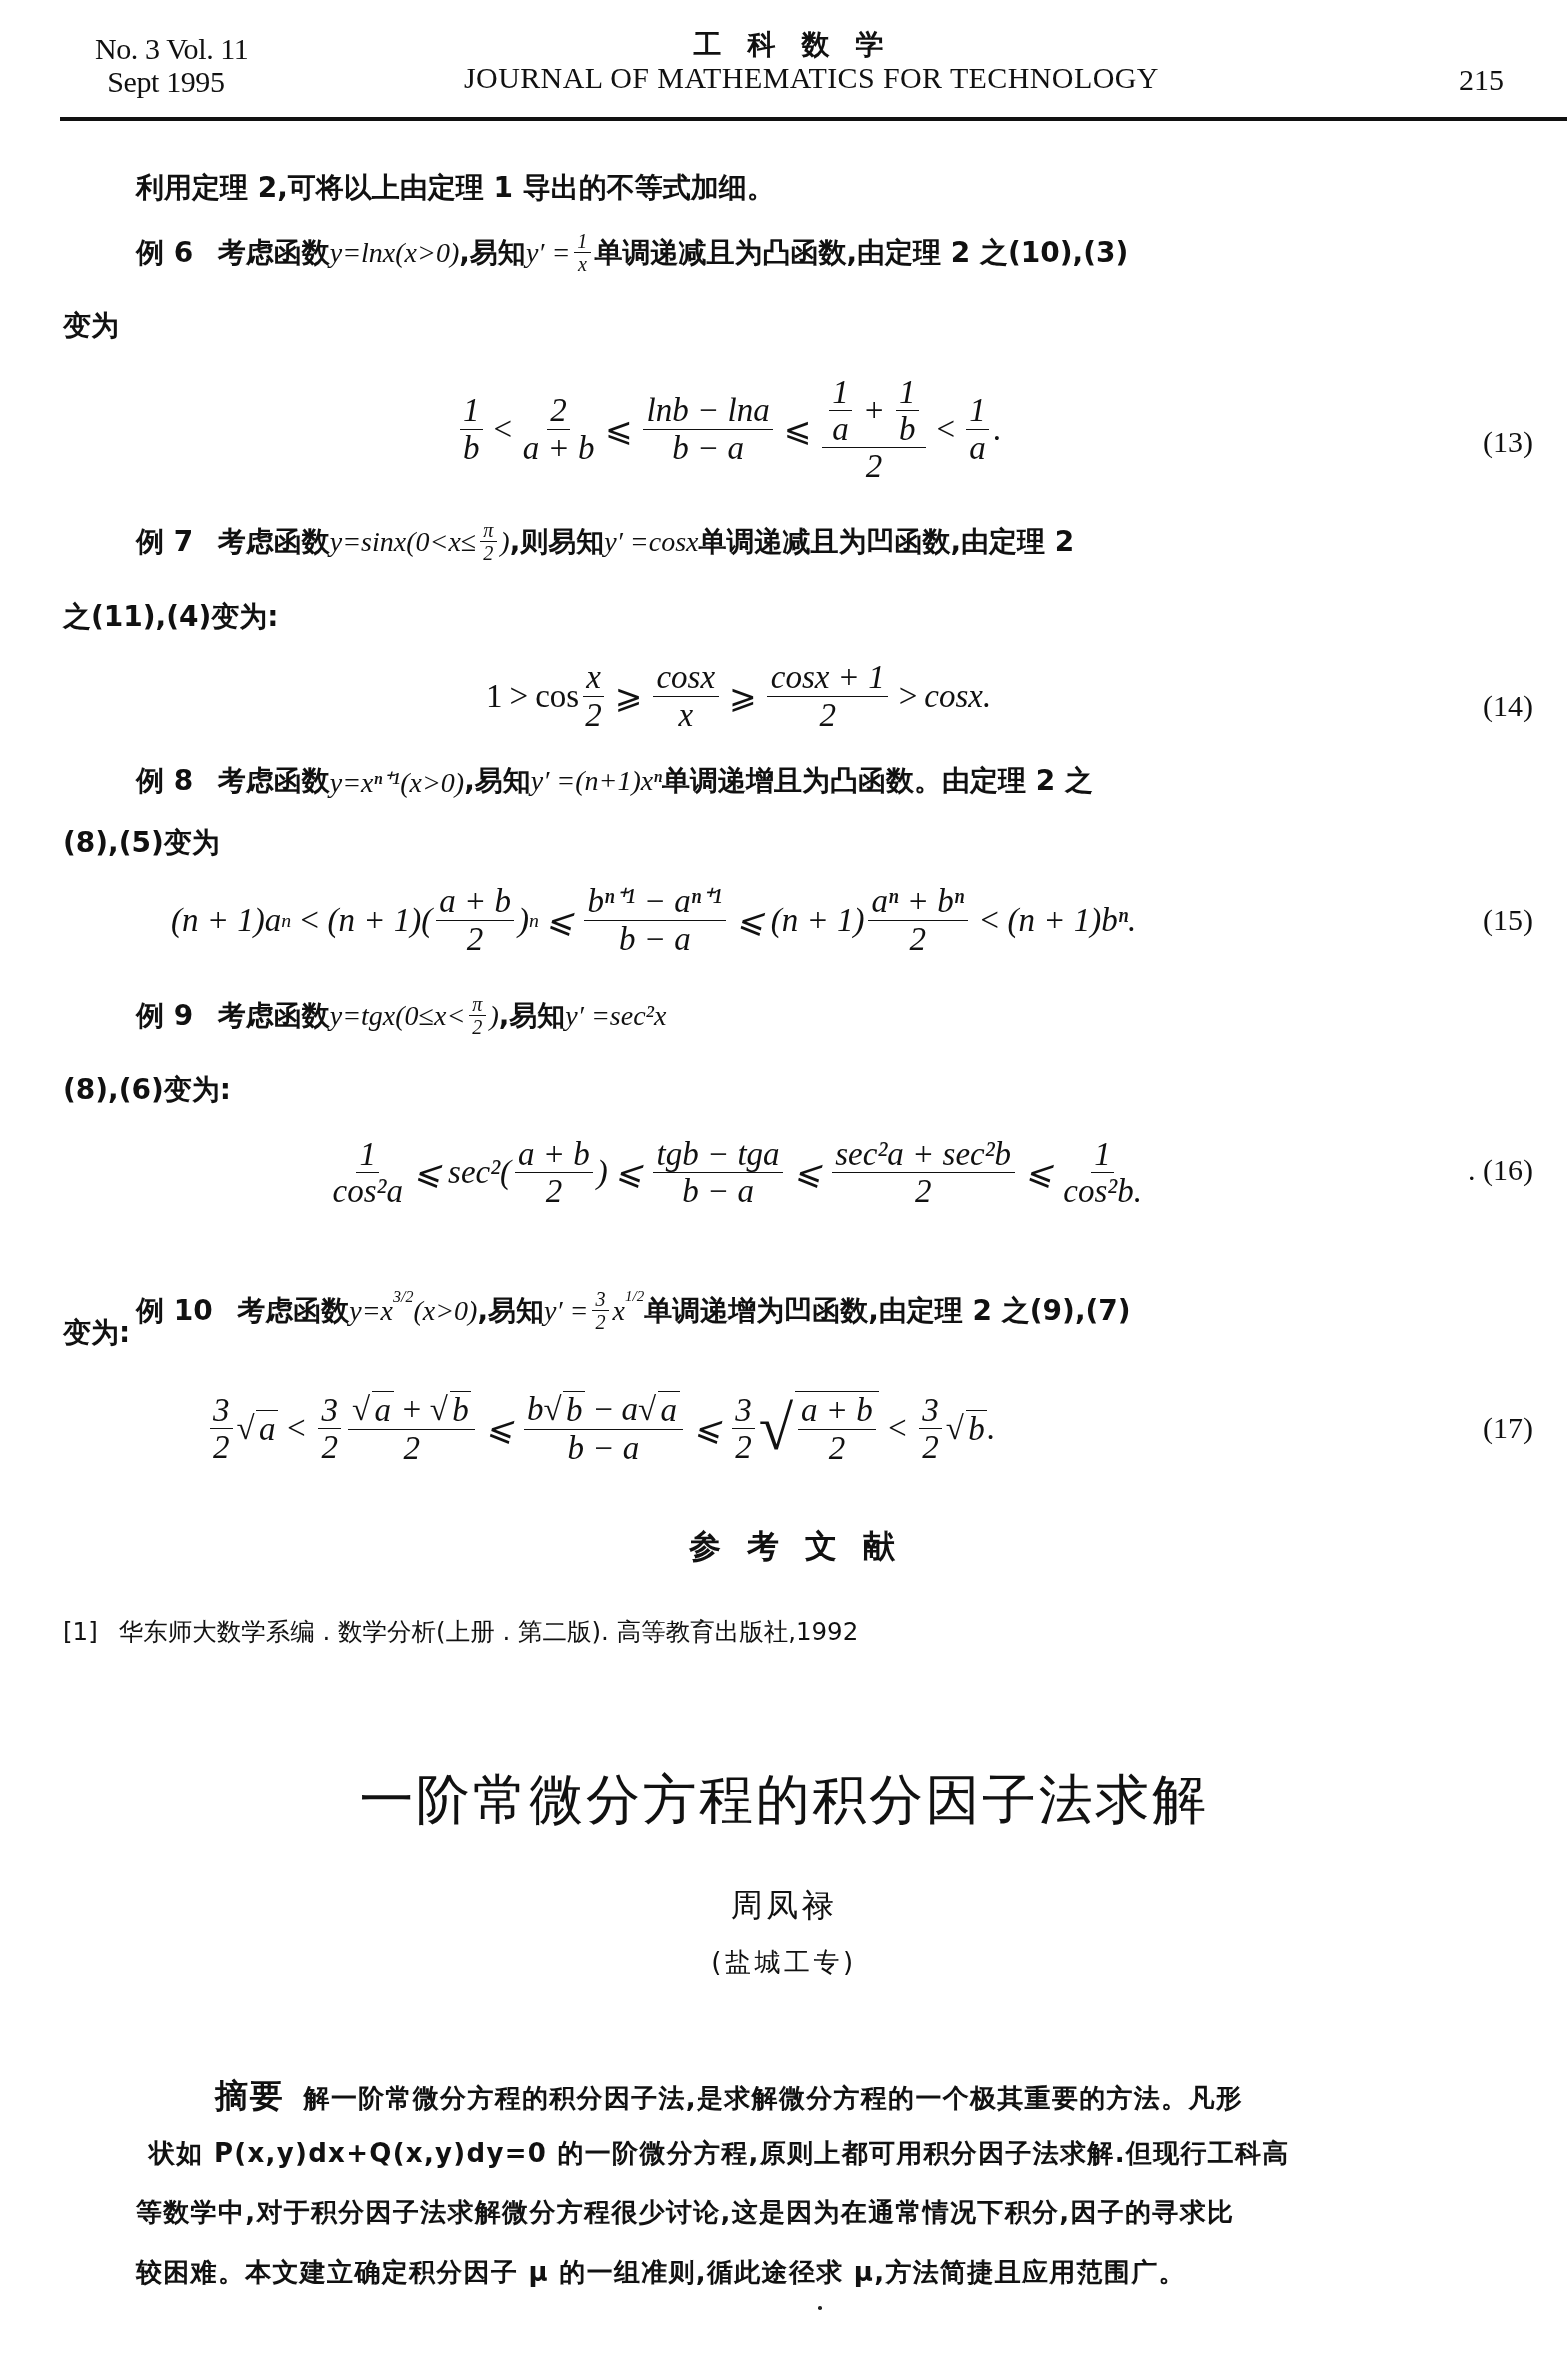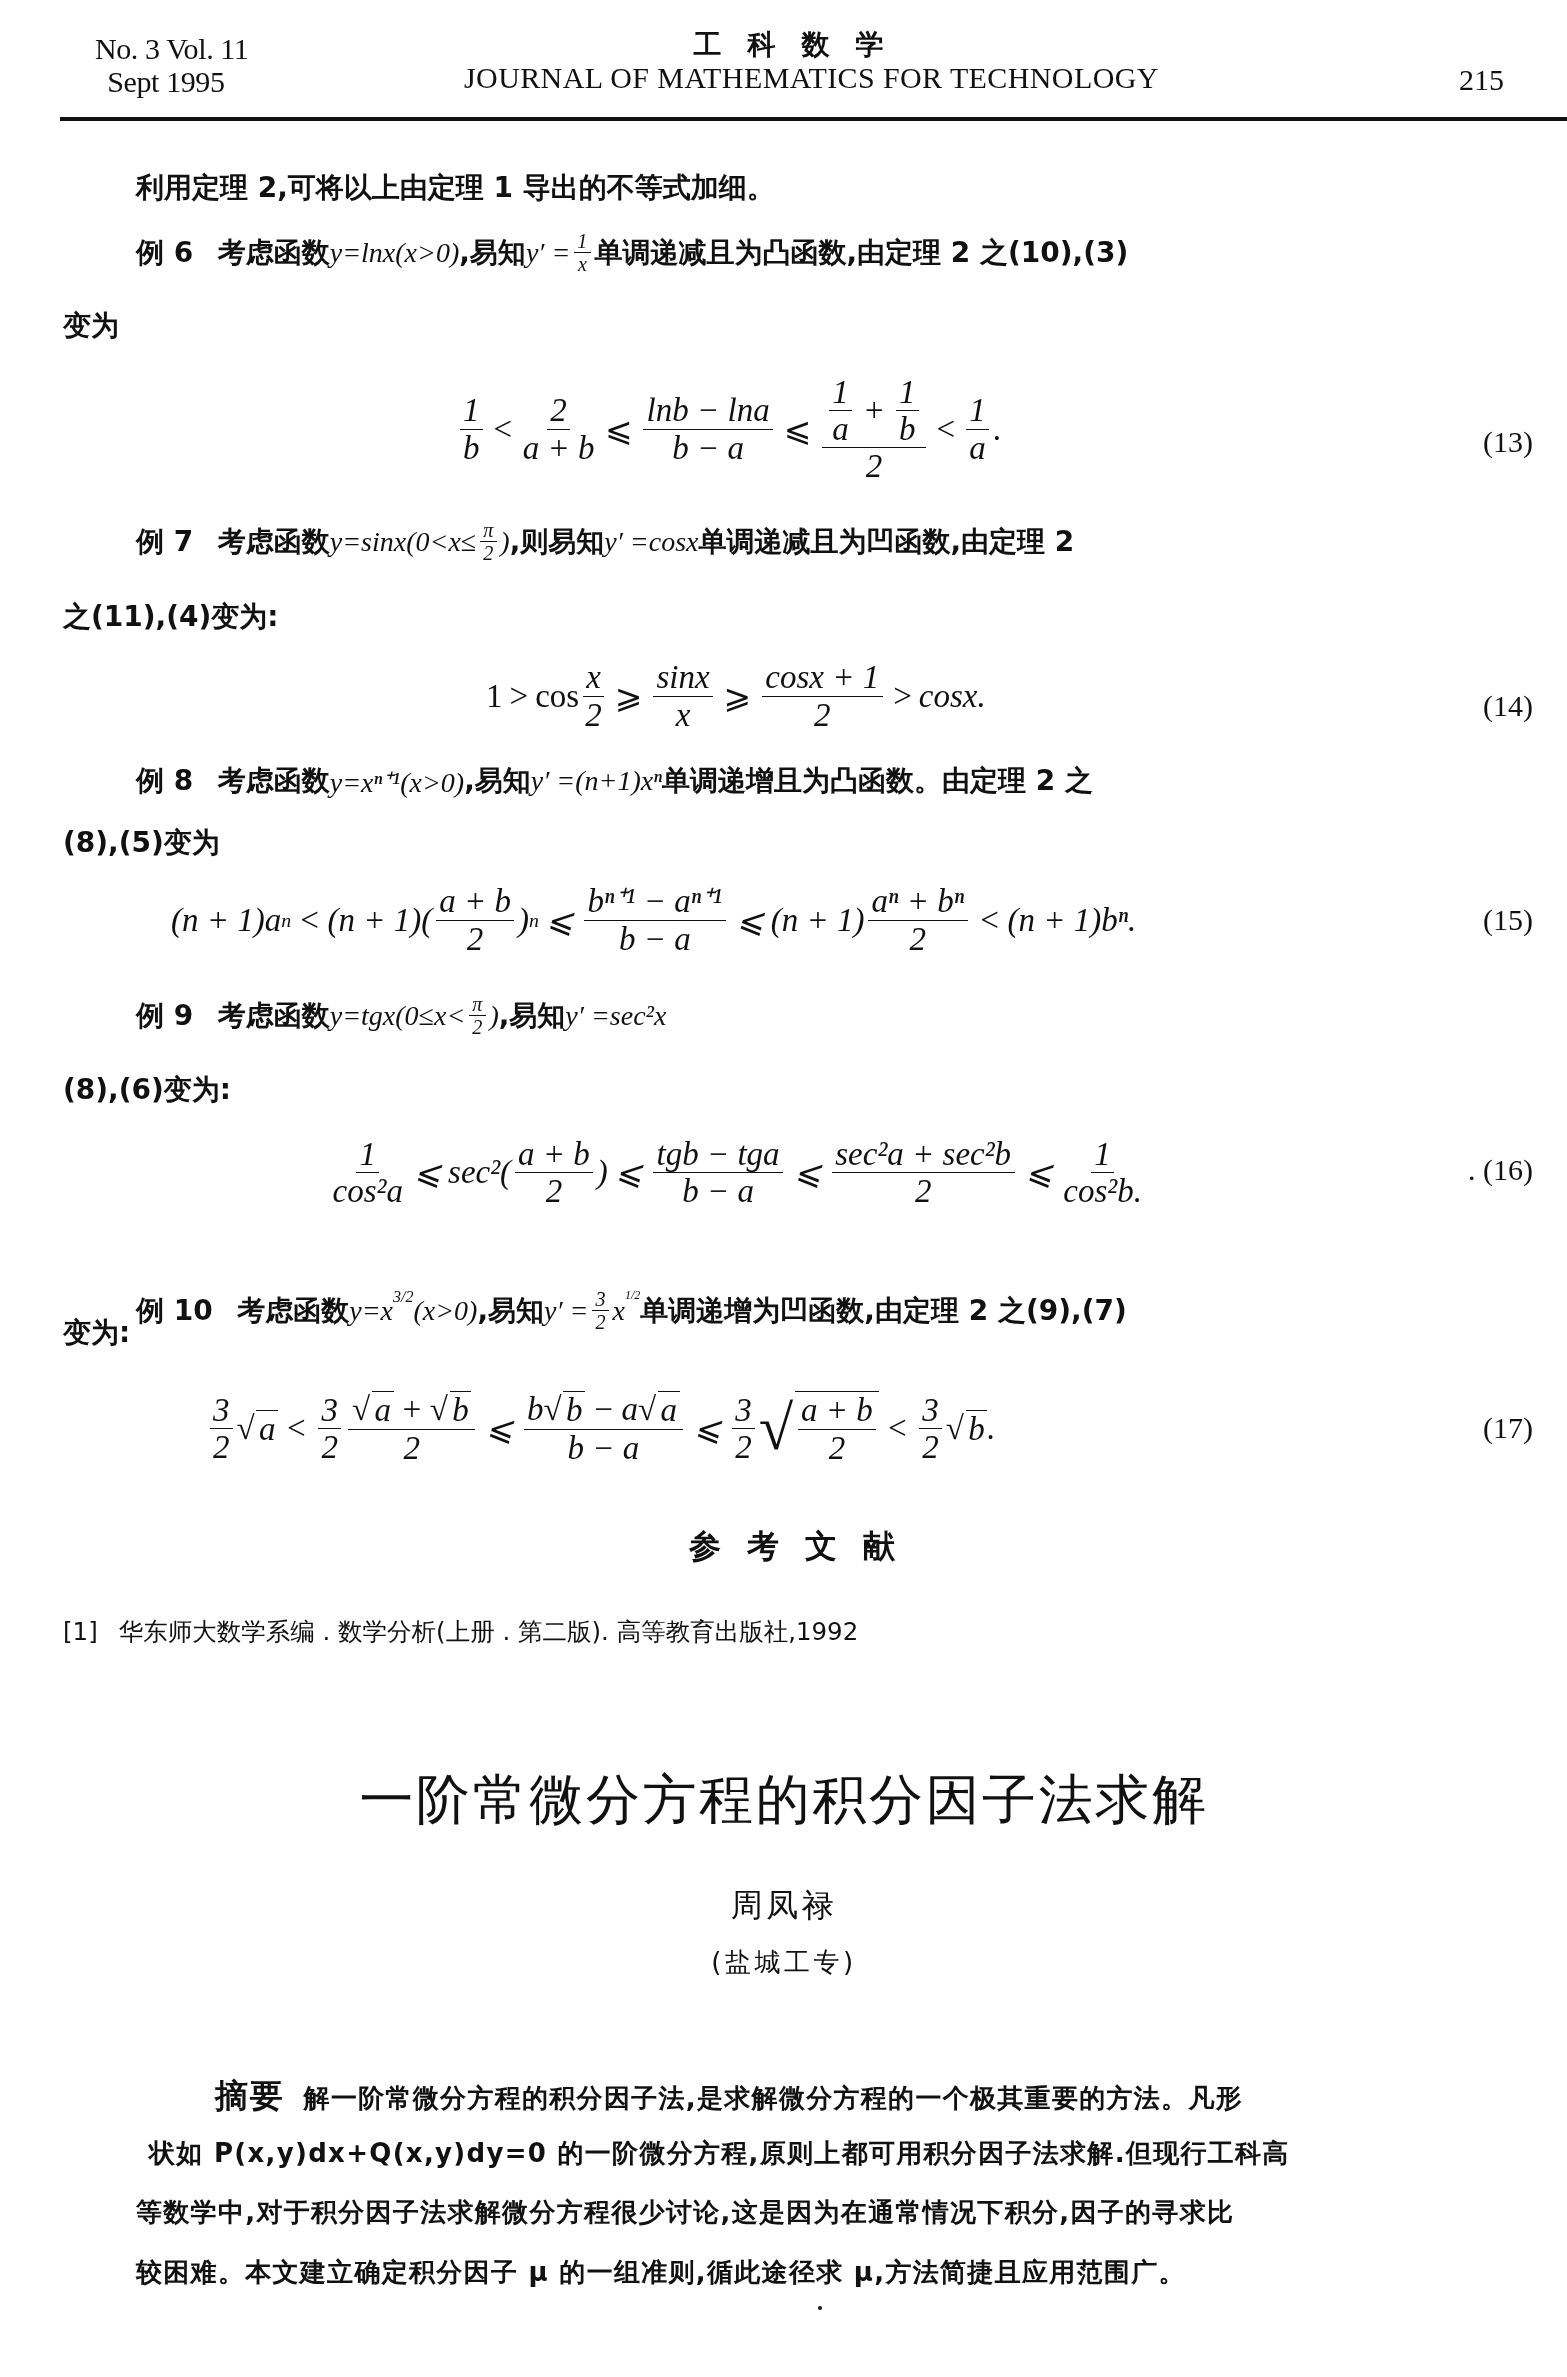--- a/index.html
+++ b/index.html
@@ -128,21 +128,21 @@
   <div class="body" style="left:486px; top:0; height:96px;">
     <span>1</span>
     <span class="op">&gt;</span>
     <span>cos</span>
     <span class="frac mi">
         <span>x</span>
         <span>2</span>
       </span>
     <span class="op">⩾</span>
     <span class="frac mi">
-        <span>sinx</span>
+        <span>cosx</span>
         <span>x</span>
       </span>
     <span class="op">⩾</span>
     <span class="frac mi">
         <span>cosx + 1</span>
         <span>2</span>
       </span>
     <span class="op">&gt;</span>
     <span class="mi">cosx.</span>
   </div>
@@ -241,21 +241,21 @@
   <span class="mi">y=x</span>
   <sup class="mi s" style="font-size:16px; align-self:flex-start;">3/2</sup>
   <span class="mi">(x&gt;0)</span>
   <span>,易知 </span>
   <span class="mi">y′ =</span>
   <span class="frac sm mi">
       <span>3</span>
       <span>2</span>
     </span>
   <span class="mi">x</span>
-  <sup class="mi s" style="font-size:12px; align-self:flex-start;">1/2</sup>
+  <sup class="mi s" style="font-size:15px; align-self:flex-start;">1/2</sup>
   <span>单调递增为凹函数,由定理 2 之(9),(7)</span>
 </div>
 <div class="abs p" style="left:63px; top:1314px;">变为:</div>
 
 <div class="abs eq" style="top:1376px; height:105px;">
   <div class="body mi" style="left:206px; top:0; height:105px;">
     <span class="frac">
         <span>3</span>
         <span>2</span>
       </span>

